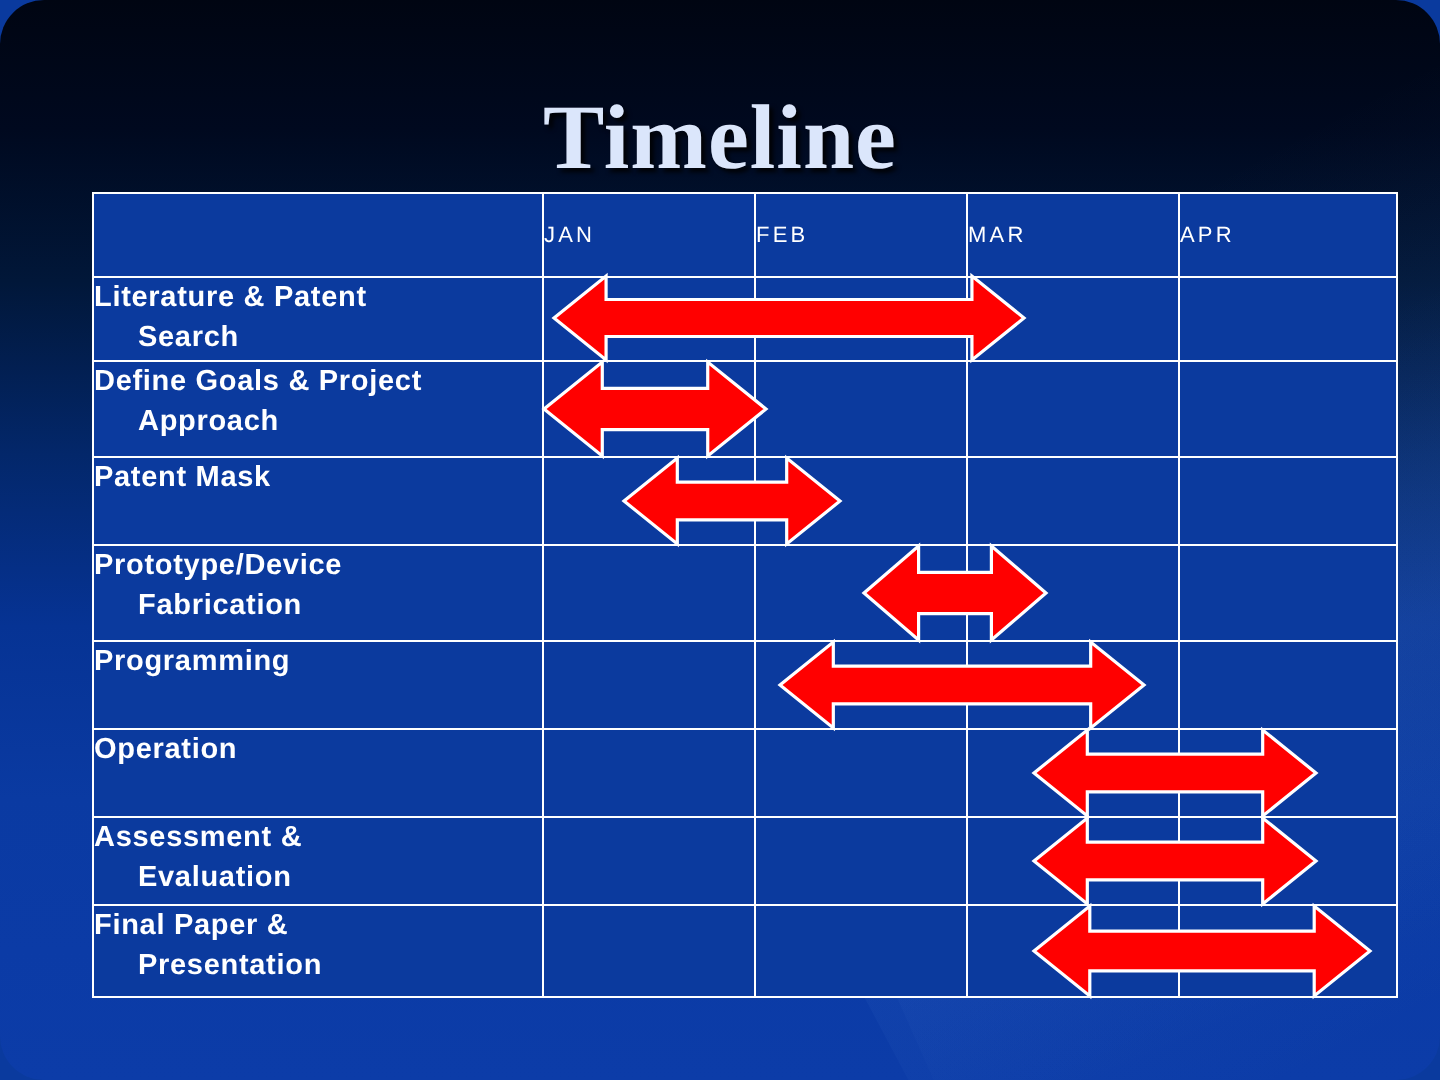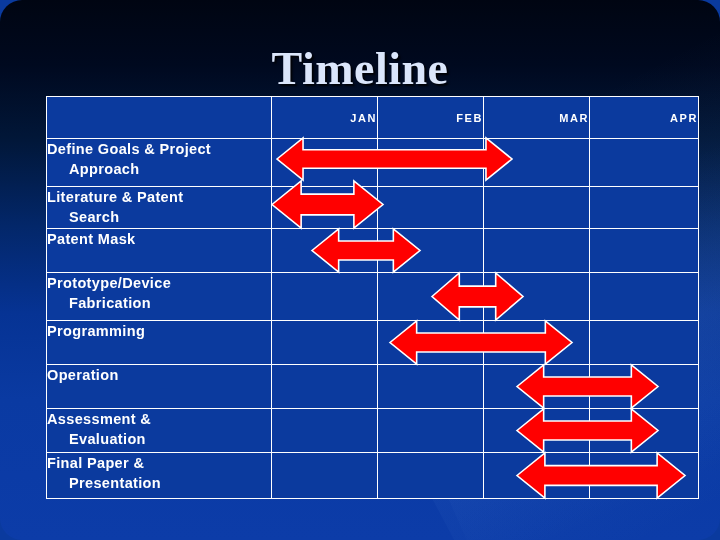--- a/index.html
+++ b/index.html
@@ -102,23 +102,23 @@
 
   col.c-label { width: 225px; }
   col.c-month { width: 106px; }
   col.c-month-last { width: 109px; }
 
   
   tr.header-row { height: 42px; }
   th.month-head {
     color: #ffffff;
     font-size: 11px;
-    font-weight: bold;
+    font-weight: normal;
     letter-spacing: 1.6px;
-    text-align: right;
+    text-align: left;
     vertical-align: middle;
     padding-bottom: 12px;
     font-family: "Liberation Sans", sans-serif;
   }
   th.corner-head { background: #0b3a9e; }
 
   
   td.task-label {
     color: #ffffff;
     font-size: 14.5px;
@@ -175,29 +175,29 @@
       <tr class="header-row">
         <th class="corner-head"></th>
         <th class="month-head">JAN</th>
         <th class="month-head">FEB</th>
         <th class="month-head">MAR</th>
         <th class="month-head">APR</th>
       </tr>
     </thead>
     <tbody id="table-body">
 
-    <tr style="height: 48px;">
+    <tr style="height: 42px;">
+          <td class="task-label"><span class="l1">Literature &amp; Patent</span><span class="l2">Search</span></td>
+          <td class="cell"></td>
+          <td class="cell"></td>
+          <td class="cell"></td>
+          <td class="cell"></td>
+        </tr>
+        <tr style="height: 48px;">
           <td class="task-label"><span class="l1">Define Goals &amp; Project</span><span class="l2">Approach</span></td>
-          <td class="cell"></td>
-          <td class="cell"></td>
-          <td class="cell"></td>
-          <td class="cell"></td>
-        </tr>
-        <tr style="height: 42px;">
-          <td class="task-label"><span class="l1">Literature &amp; Patent</span><span class="l2">Search</span></td>
           <td class="cell"></td>
           <td class="cell"></td>
           <td class="cell"></td>
           <td class="cell"></td>
         </tr>
         <tr style="height: 44px;">
           <td class="task-label"><span class="l1">Patent Mask</span></td>
           <td class="cell"></td>
           <td class="cell"></td>
           <td class="cell"></td>

